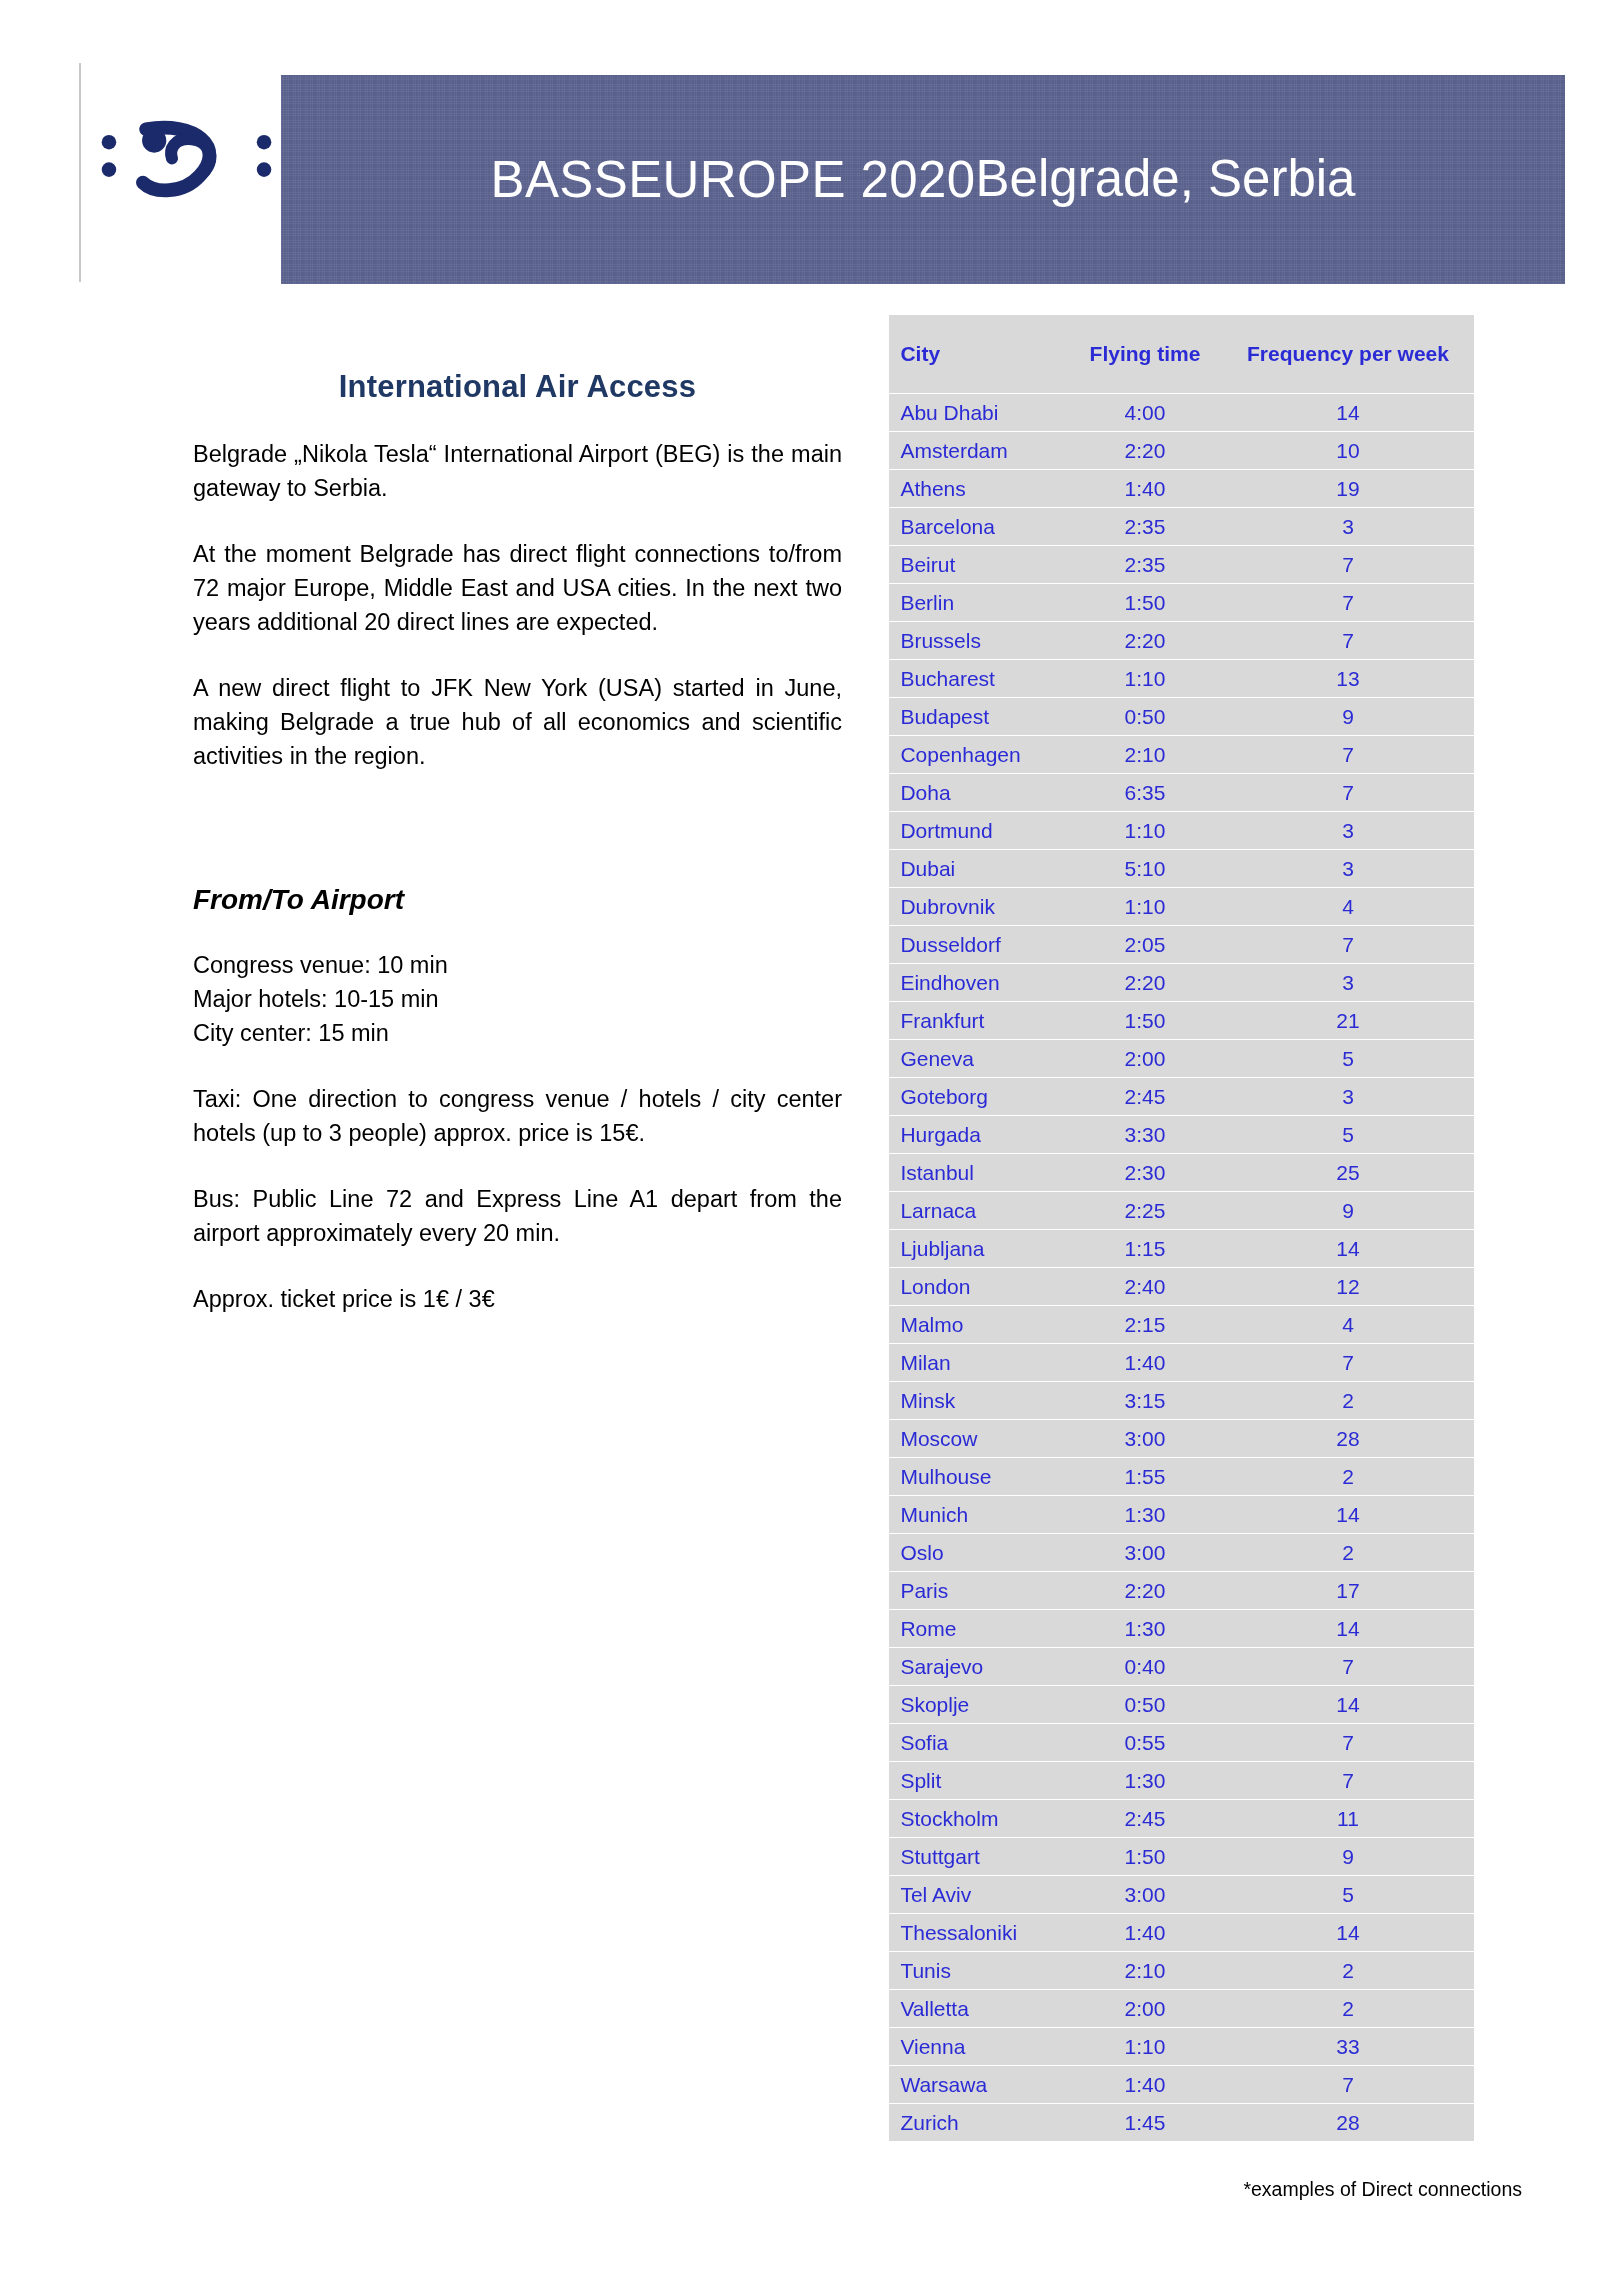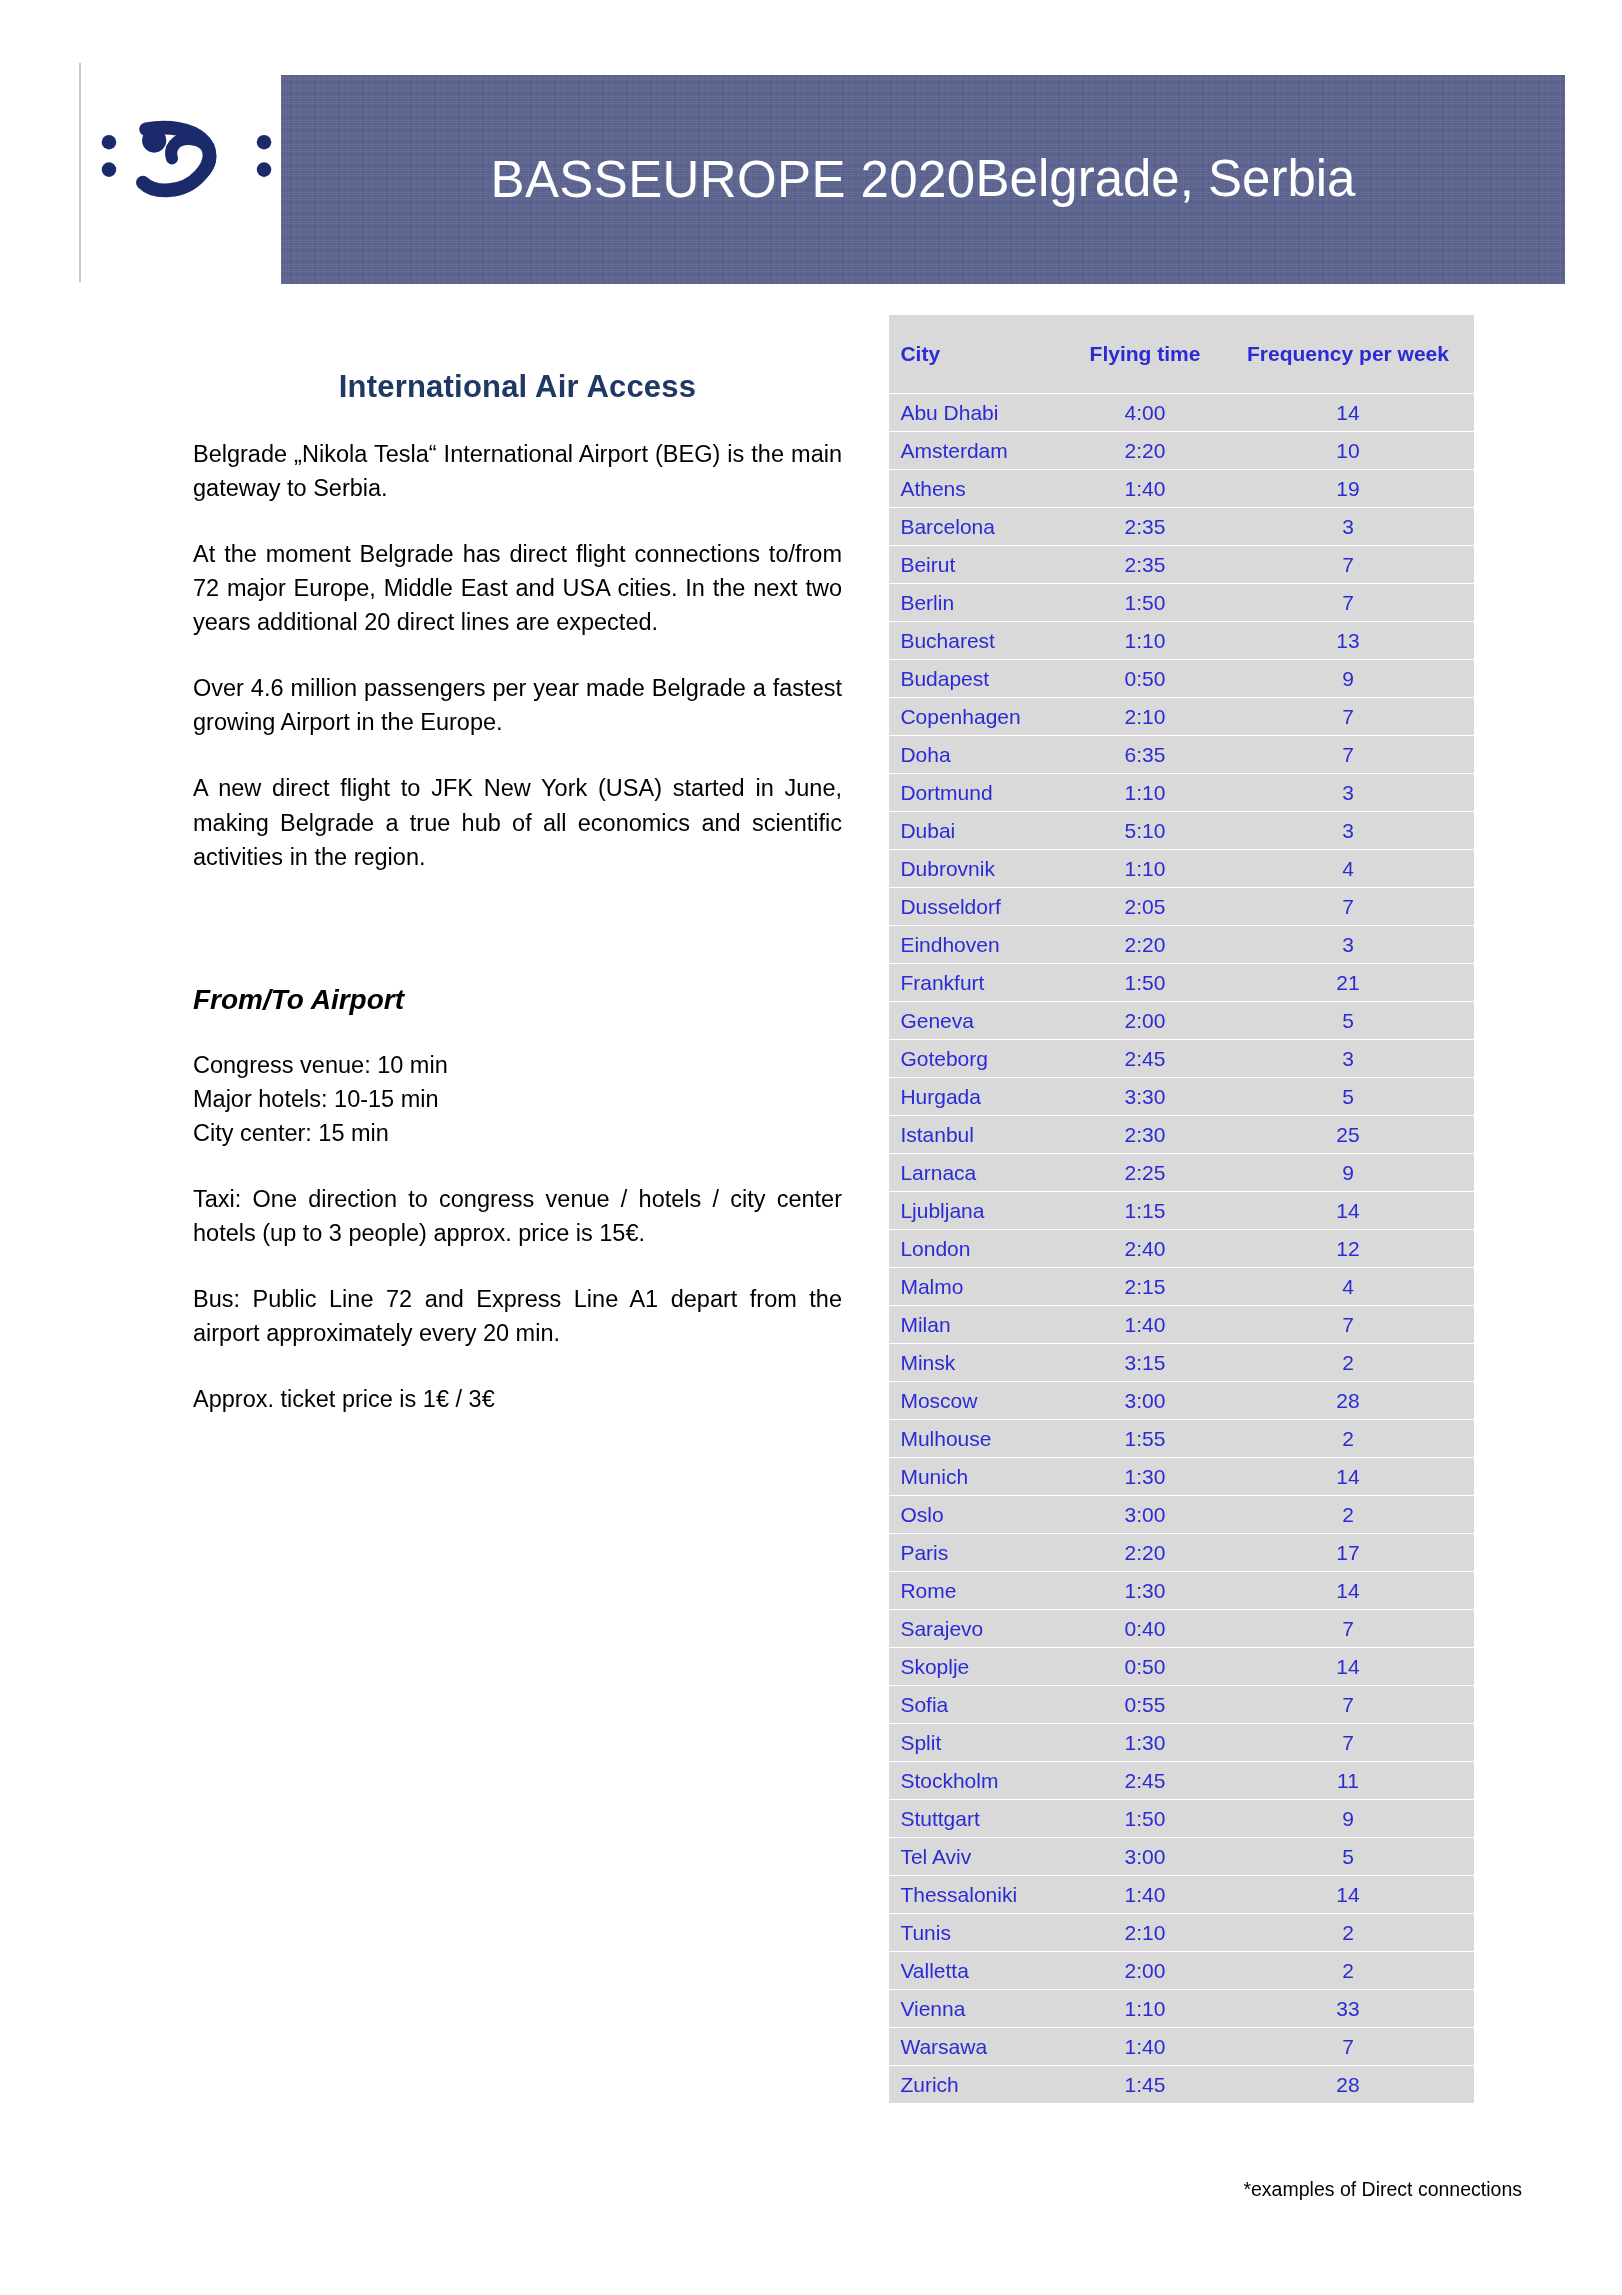--- a/index.html
+++ b/index.html
@@ -181,21 +181,20 @@
     <div class="title-line1">BASSEUROPE 2020</div>
     <div class="title-line2">Belgrade, Serbia</div>
   </div>
 </div>
 
 <div class="left-col">
   <h2 class="section-heading">International Air Access</h2>
 
   <p class="body-par">Belgrade „Nikola Tesla“ International Airport (BEG) is the main gateway to Serbia.</p>
   <p class="body-par">At the moment Belgrade has direct flight connections to/from 72 major Europe, Middle East  and USA cities. In the next two years additional 20 direct lines are expected.</p>
-  <p class="body-par">Over 4.6 million passengers per year made Belgrade a fastest growing Airport in the Europe.</p>
   <p class="body-par">A new direct flight to JFK New York (USA) started in June, making Belgrade a true hub of all economics and scientific activities in the region.</p>
 
   <h3 class="subheading">From/To Airport</h3>
 
   <p class="plain-par tight-line">Congress venue: 10 min</p>
   <p class="plain-par tight-line">Major hotels:  10-15 min</p>
   <p class="plain-par">City center:  15 min</p>
 
   <p class="plain-par justify">Taxi: One direction to congress venue / hotels / city center hotels (up to 3 people) approx. price is 15€.</p>
   <p class="plain-par justify">Bus: Public Line 72 and Express Line A1 depart from the airport approximately every 20 min.</p>
@@ -241,20 +240,25 @@
           <td class="city">Beirut</td>
           <td class="ctr">2:35</td>
           <td class="ctr">7</td>
         </tr>
         <tr>
           <td class="city">Berlin</td>
           <td class="ctr">1:50</td>
           <td class="ctr">7</td>
         </tr>
         <tr>
+          <td class="city">Brussels</td>
+          <td class="ctr">2:20</td>
+          <td class="ctr">7</td>
+        </tr>
+        <tr>
           <td class="city">Bucharest</td>
           <td class="ctr">1:10</td>
           <td class="ctr">13</td>
         </tr>
         <tr>
           <td class="city">Budapest</td>
           <td class="ctr">0:50</td>
           <td class="ctr">9</td>
         </tr>
         <tr>

